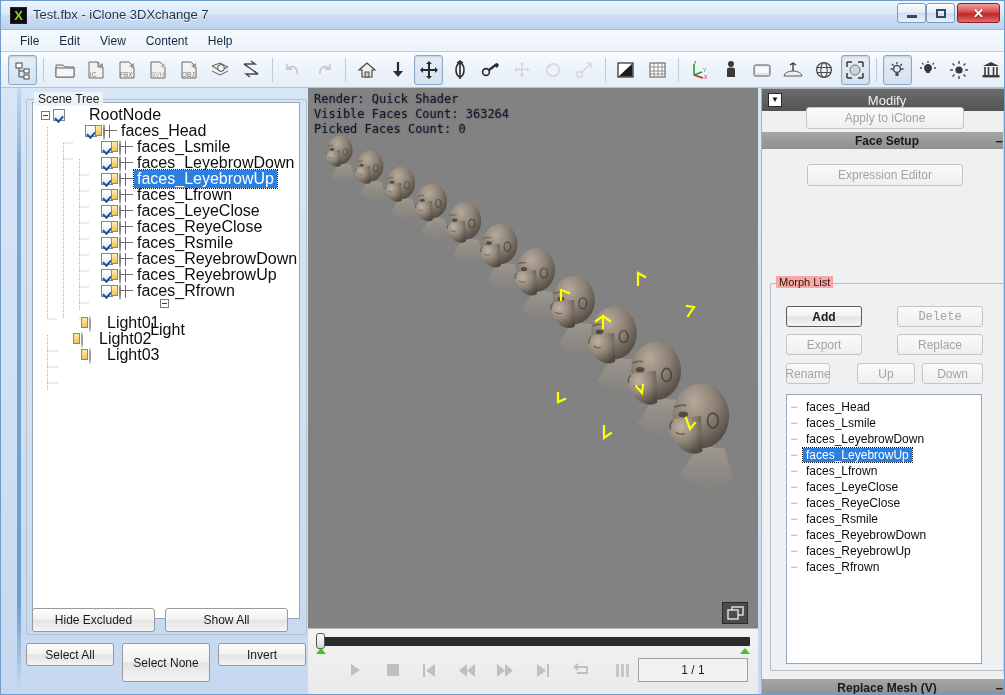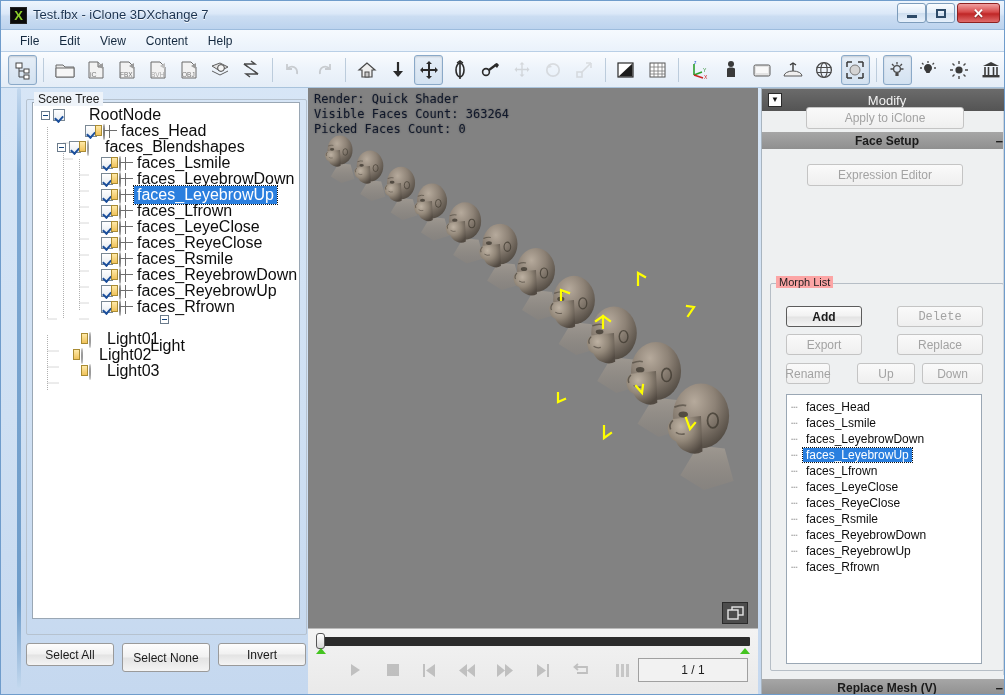--- a/index.html
+++ b/index.html
@@ -541,26 +541,20 @@
               <span class="cbox"></span>
               <span class="nicon"><span class="sphere-dark"></span></span>
               <span class="tlabel">RootNode</span>
             </div>
             <div class="tnode" style="padding-left: 40px;">
               <span style="width: 12px; flex: 0 0 auto;"></span>
               <span class="cbox"></span>
               <span class="nicon" style="padding-left: 4px;"><span class="tag"></span><span class="mesh-ico"></span></span>
               <span class="tlabel">faces_Head</span>
             </div>
-            <div class="tnode" style="padding-left: 24px;">
-              <span class="expander"></span>
-              <span class="cbox"></span>
-              <span class="nicon" style="padding-left: 4px;"><span class="tag"></span><span class="sphere-light"></span></span>
-              <span class="tlabel">faces_Blendshapes</span>
-            </div>
             <div class="tnode" style="padding-left: 56px;">
               <span style="width: 12px; flex: 0 0 auto;"></span>
               <span class="cbox"></span>
               <span class="nicon" style="padding-left: 4px;"><span class="tag"></span><span class="mesh-ico"></span></span>
               <span class="tlabel">faces_Lsmile</span>
             </div>
             <div class="tnode" style="padding-left: 56px;">
               <span style="width: 12px; flex: 0 0 auto;"></span>
               <span class="cbox"></span>
               <span class="nicon" style="padding-left: 4px;"><span class="tag"></span><span class="mesh-ico"></span></span>
@@ -630,23 +624,27 @@
               <span class="tlabel">Light02</span>
             </div>
             <div class="tnode" style="padding-left: 40px;">
               <span style="width: 12px; flex: 0 0 auto;"></span>
               <span class="nicon" style="padding-left: 4px;"><span class="tag"></span><span class="sphere-light"></span></span>
               <span class="tlabel">Light03</span>
             </div>
           </div>
       </div>
 
+      <div class="tree-btn-row" style="top:516px; left:6px; gap:10px;">
+        <div class="btn" style="width:123px;height:24px;">Hide Excluded</div>
+        <div class="btn" style="width:123px;height:24px;">Show All</div>
+      </div>
       <div class="tree-btn-row" style="top:551px; left:0px; gap:8px;">
         <div class="btn" style="width:88px;height:23px;">Select All</div>
-        <div class="btn" style="width:88px;height:29px;text-align:center;">Select None</div>
+        <div class="btn" style="width:88px;height:39px;text-align:center;">Select None</div>
         <div class="btn" style="width:88px;height:23px;">Invert</div>
       </div>
     </div>
 
     <div id="viewport-wrap">
       <div id="viewport">
         <div id="vp-overlay">
           <div>Render: Quick Shader</div>
           <div>Visible Faces Count: 363264</div>
           <div>Picked Faces Count: 0</div>

